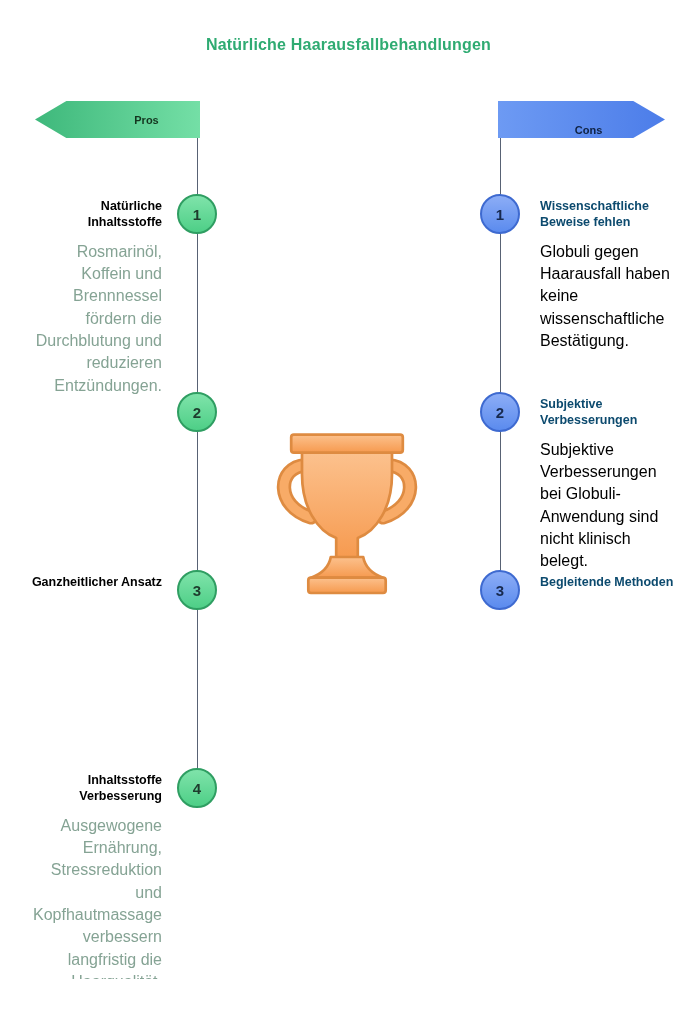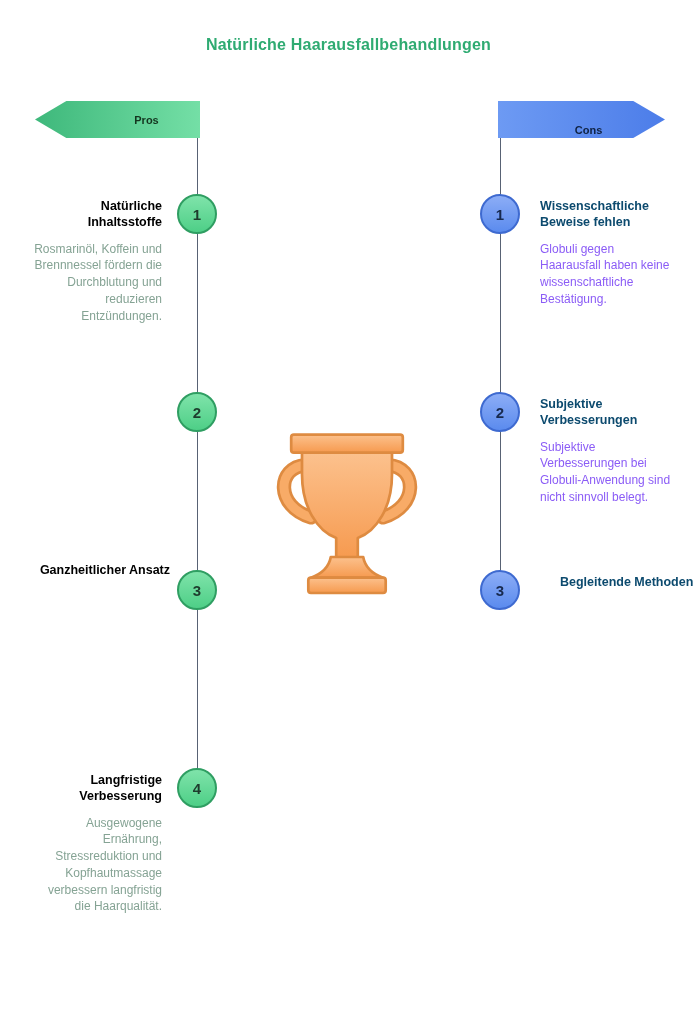--- a/index.html
+++ b/index.html
@@ -36,27 +36,27 @@
   .n-p1 { left:177px; top:194px; } .n-p2 { left:177px; top:392px; }
   .n-p3 { left:177px; top:570px; } .n-p4 { left:177px; top:768px; }
   .n-c1 { left:480px; top:194px; } .n-c2 { left:480px; top:392px; }
   .n-c3 { left:480px; top:570px; }
 
   
   .item { position:absolute; }
   .pros-item { left:30px; width:132px; text-align:right; }
   .cons-item { left:540px; width:138px; text-align:left; }
   .item .heading { font-size:12.5px; font-weight:bold; line-height:1.3; margin-bottom:10px; }
-  .item .body { font-size:12px; line-height:1.4; }
+  .item .body { font-size:16px; line-height:1.4; }
   .pros-item .heading { color:#000000; }
   .pros-item .body { color:#85a394; }
   .cons-item .heading { color:#0c4a6e; }
-  .cons-item .body { color:#8b5cf6; }
-  .p1 { top:198px; } .p2 { top:396px; } .p3 { top:562px;margin-left:8px; } .p4 { top:772px; }
-  .c1 { top:198px; } .c2 { top:396px; } .c3 { top:574px;margin-left:20px; }
+  .cons-item .body { color:#000000; }
+  .p1 { top:198px; } .p2 { top:396px; } .p3 { top:574px; } .p4 { top:772px; }
+  .c1 { top:198px; } .c2 { top:396px; } .c3 { top:574px; }
 
   
   .trophy { position:absolute; left:257px; top:420px; width:180px; height:220px; }
   .trophy svg { width:100%; height:100%; }
 
   
   .watermark { position:absolute; right:28px; top:995px; display:flex; align-items:flex-start; gap:3px;
                font-size:8px; color:#9ca3af; }
   .wm-icon { display:inline-flex; align-items:center; justify-content:center;
              width:10px; height:10px; border-radius:2px; background:#8a8f98; color:#ffffff; font-size:7px; }
@@ -103,31 +103,31 @@
   </div>
 
   <div class="item pros-item p1">
     <div class="heading">Natürliche Inhaltsstoffe</div>
     <div class="body">Rosmarinöl, Koffein und Brennnessel fördern die Durchblutung und reduzieren Entzündungen.</div>
   </div>
   <div class="item pros-item p3">
     <div class="heading">Ganzheitlicher Ansatz</div>
   </div>
   <div class="item pros-item p4">
-    <div class="heading">Langfristige Verbesserung</div>
+    <div class="heading">Inhaltsstoffe Verbesserung</div>
     <div class="body">Ausgewogene Ernährung, Stressreduktion und Kopfhautmassage verbessern langfristig die Haarqualität.</div>
   </div>
 
   <div class="item cons-item c1">
     <div class="heading">Wissenschaftliche Beweise fehlen</div>
     <div class="body">Globuli gegen Haarausfall haben keine wissenschaftliche Bestätigung.</div>
   </div>
   <div class="item cons-item c2">
     <div class="heading">Subjektive Verbesserungen</div>
-    <div class="body">Subjektive Verbesserungen bei Globuli-Anwendung sind nicht sinnvoll belegt.</div>
+    <div class="body">Subjektive Verbesserungen bei Globuli-Anwendung sind nicht klinisch belegt.</div>
   </div>
   <div class="item cons-item c3">
     <div class="heading">Begleitende Methoden</div>
   </div>
 
   <div class="trophy">
     <svg viewBox="0 0 200 240" xmlns="http://www.w3.org/2000/svg">
       <defs>
         <linearGradient id="tg" x1="0" y1="0" x2="0" y2="1">
           <stop offset="0" stop-color="#fcc18d"></stop>

